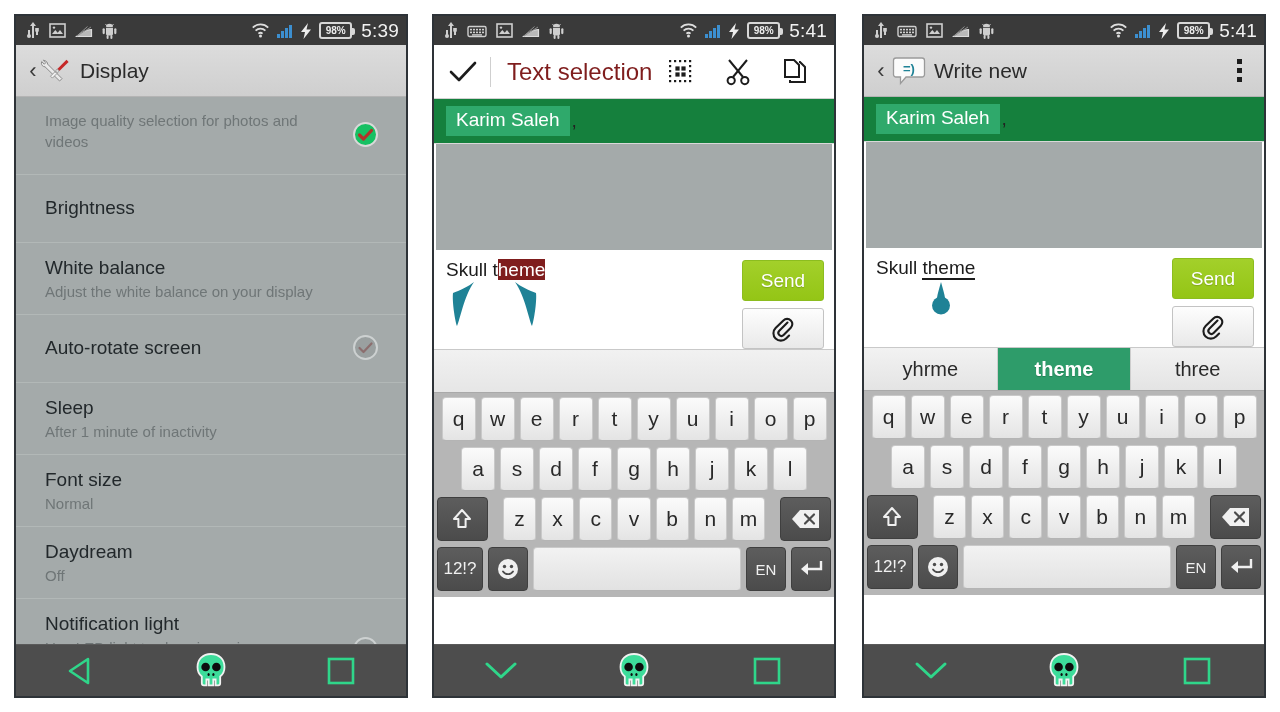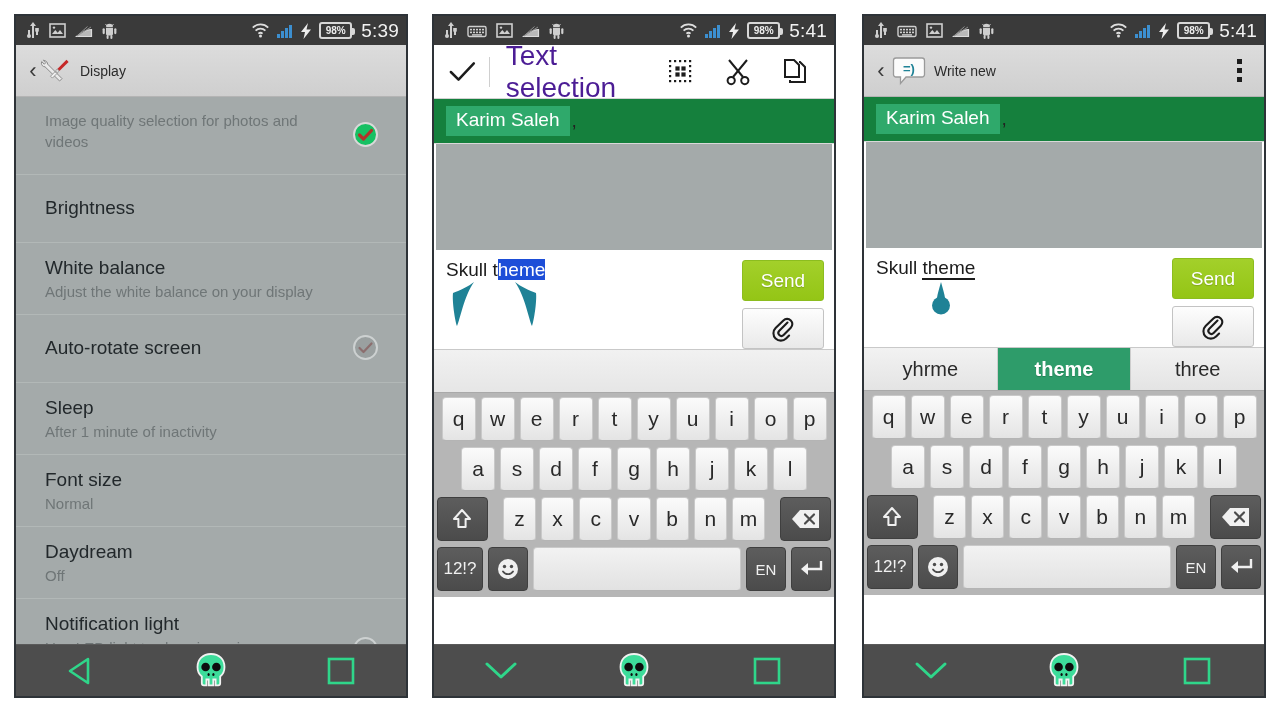--- a/index.html
+++ b/index.html
@@ -46,21 +46,21 @@
   .batt span { font-size: 10px; font-weight: bold; color: #ededed; line-height: 1; }
 
   
   .appbar {
     height: 52px; display: flex; align-items: center;
     background: linear-gradient(#dcdcdc, #cfcfcf);
     border-bottom: 1px solid #b4b4b4;
     padding: 0 10px;
   }
   .appbar-title {
-    font-size: 14px; color: #2b2b2b; margin-left: 10px; white-space: nowrap;
+    font-size: 21px; color: #2b2b2b; margin-left: 10px; white-space: nowrap;
   }
   .chev-back {
     font-size: 22px; color: #3a3a3a; width: 14px; text-align: center;
     line-height: 1; font-family: "Liberation Sans", sans-serif;
   }
 
   
   .settings-list { background: #a4aaaa; height: 603px; position: relative; }
   .set-row {
     position: relative; padding: 12px 16px 12px 29px;
@@ -82,42 +82,42 @@
     border-top: 1px solid #5a5a5a;
   }
   .nav-btn { flex: 1; display: flex; align-items: center; justify-content: center; }
 
   
   .seltoolbar {
     height: 54px; background: #ffffff; display: flex; align-items: center;
     border-bottom: 1px solid #d2d2d2; padding: 0 8px;
   }
   .sel-divider { width: 1px; height: 30px; background: #cfcfcf; margin: 0 6px 0 12px; }
-  .sel-title { font-size: 28px; color: #4c1d95; margin-left: 10px; }
+  .sel-title { font-size: 24px; color: #7f1d1d; margin-left: 10px; }
   .sel-actions { margin-left: auto; display: flex; align-items: center; gap: 30px; padding-right: 18px; }
 
   
   .recip-row {
     height: 45px; background: #15803d; display: flex; align-items: center;
     padding: 0 12px; border-bottom: 1px solid #d9d9d9;
   }
   .chip {
     background: #2fa96b; color: #fff; font-size: 19px;
     padding: 2px 9px 4px; border: 1px solid #2fa96b;
   }
   .recip-comma { font-size: 19px; color: #222; margin-left: 2px; }
   .gray-block { background: #a4aaaa; height: 106px; margin: 0 2px; }
 
   .compose {
     position: relative; background: #fff; height: 99px;
     display: flex; padding: 8px 10px 0 12px;
   }
   .compose-text { flex: 1; position: relative; }
   .msg-line { font-size: 19px; color: #1c1c1c; white-space: nowrap; line-height: 24px; }
-  .hl-green { background: #1d4ed8; color: #fff; }
+  .hl-green { background: #7f1d1d; color: #fff; }
   .underlined { border-bottom: 2px solid #1c1c1c; }
   .btn-col { width: 82px; display: flex; flex-direction: column; gap: 7px; padding-top: 2px; }
   .btn-send {
     height: 44px; border-radius: 3px; border: 1px solid #8cbd1f;
     background: linear-gradient(#a3d02a, #94c516);
     color: #fff; font-size: 19px; display: flex; align-items: center; justify-content: center;
     text-shadow: 0 1px 1px rgba(0,0,0,.18);
   }
   .btn-attach {
     height: 44px; border-radius: 3px; border: 1px solid #c3c3c3;

